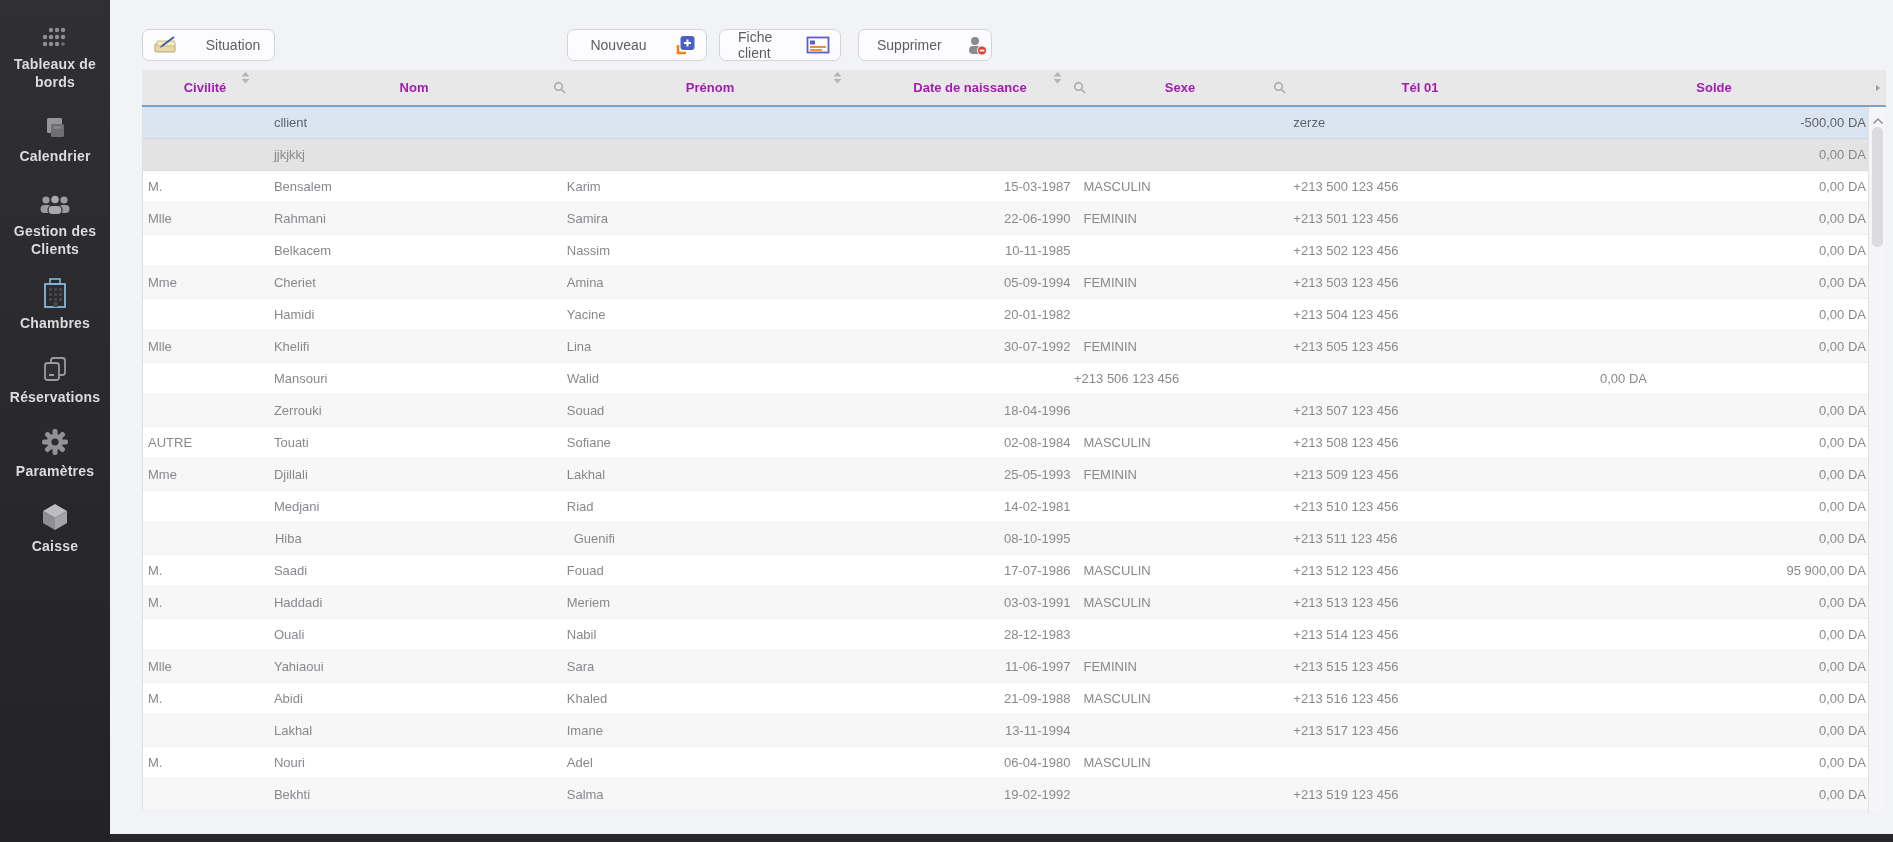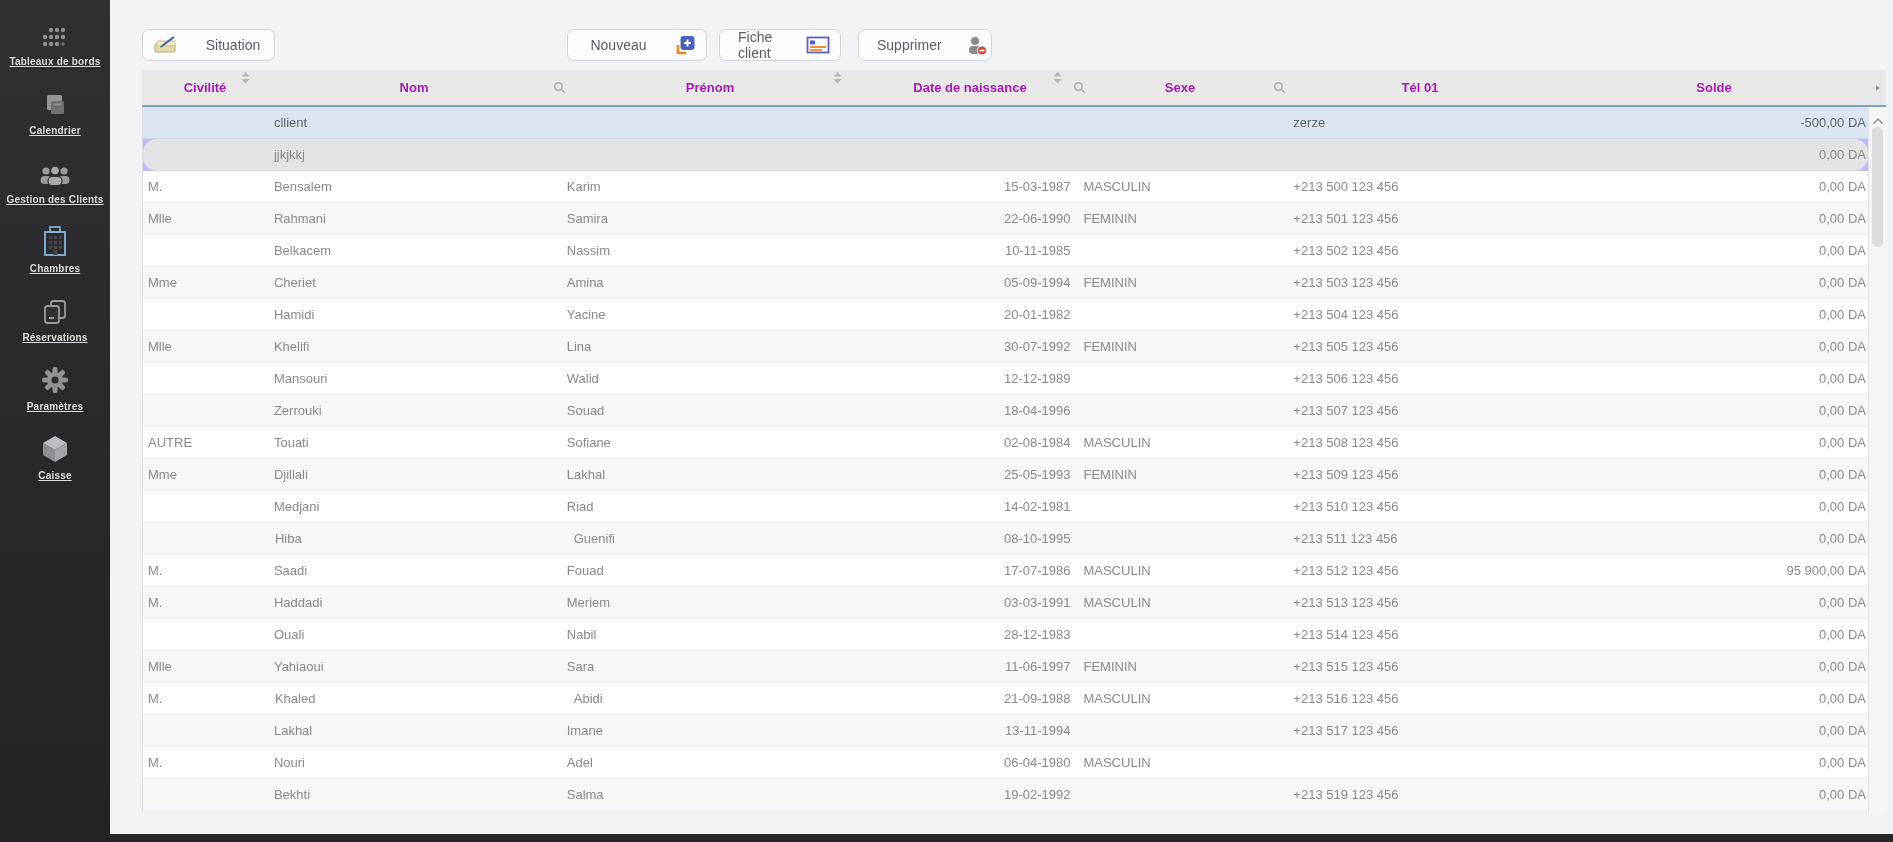--- a/index.html
+++ b/index.html
@@ -19,21 +19,21 @@
     background:linear-gradient(180deg, var(--sidebar-bg,#2f2f34) 0%, var(--sidebar-bg-bottom,#232327) 100%);
     z-index:6; padding-top:10px;
     display:flex; flex-direction:column; align-items:center;
   }
   .nav-item {
     width:100%; padding:10px 4px 11px 4px; text-align:center; cursor:pointer;
     display:flex; flex-direction:column; align-items:center; gap:5px;
   }
   .nav-icon { display:block; height:30px; display:flex; align-items:flex-end; justify-content:center; }
   .nav-label {
-    color:#dcdcdc; font-size:10px; font-weight:bold; line-height:1.3; letter-spacing:.2px;text-decoration:underline;
+    color:#dcdcdc; font-size:14px; font-weight:bold; line-height:1.3; letter-spacing:.2px;
   }
 
   
   .main { position:absolute; left:110px; top:0; width:1783px; height:842px; background:#f2f3f7; }
   .content { position:absolute; left:32px; top:0; width:1744px; }
 
   
   .toolbar { position:relative; height:70px; }
   .btn {
     position:absolute; top:29px; height:32px;
@@ -70,21 +70,21 @@
   .c2 { width:300px; }
   .c3 { width:220px; }
   .c4 { width:200px; }
   .c5 { width:280px; }
   .c6 { width:308px; }
 
   .grid-body { width:1726px; border-left:1px solid #dedee2; background:#c4b5fd; }
   .grid-row { display:flex; height:32px; border-bottom:1px solid #efefef; background:#fff; cursor:pointer; }
   .grid-row:nth-child(even) { background:var(--stripe-row,#f7f7f7); }
   .grid-row.selected { background:var(--selected-row,#dbe5f2); border-bottom-color:#ccd8e8; }
-  .grid-row.highlighted { background:var(--highlight-row,#e3e3e3); border-bottom-color:#dcdcdc;border-radius:14px; }
+  .grid-row.highlighted { background:var(--highlight-row,#e3e3e3); border-bottom-color:#dcdcdc; }
   .cell {
     font-size:13px; color:#87898d; display:flex; align-items:center; overflow:hidden; white-space:nowrap;
   }
   .grid-row.selected .cell { color:#5f6océ470; color:#606468; }
   .cell.c0 { padding-left:5px; }
   .cell.c1 { padding-left:5px; }
   .cell.c2 { padding-left:6px; }
   .cell.c3 { justify-content:flex-end; padding-right:10px; }
   .cell.c4 { padding-left:3px; }
   .cell.c5 { padding-left:13px; }
@@ -412,21 +412,20 @@
     <div class="cell c2">Lina</div>
     <div class="cell c3">30-07-1992</div>
     <div class="cell c4">FEMININ</div>
     <div class="cell c5">+213 505 123 456</div>
     <div class="cell c6">0,00 DA</div>
   </div>
           <div class="grid-row">
     <div class="cell c0"></div>
     <div class="cell c1">Mansouri</div>
     <div class="cell c2">Walid</div>
-    <div class="cell c3">12-12-1989</div>
     <div class="cell c4"></div>
     <div class="cell c5">+213 506 123 456</div>
     <div class="cell c6">0,00 DA</div>
   </div>
           <div class="grid-row">
     <div class="cell c0"></div>
     <div class="cell c1">Zerrouki</div>
     <div class="cell c2">Souad</div>
     <div class="cell c3">18-04-1996</div>
     <div class="cell c4"></div>
@@ -500,22 +499,22 @@
     <div class="cell c0">Mlle</div>
     <div class="cell c1">Yahiaoui</div>
     <div class="cell c2">Sara</div>
     <div class="cell c3">11-06-1997</div>
     <div class="cell c4">FEMININ</div>
     <div class="cell c5">+213 515 123 456</div>
     <div class="cell c6">0,00 DA</div>
   </div>
           <div class="grid-row">
     <div class="cell c0">M.</div>
+    <div class="cell c1">Abidi</div>
     <div class="cell c2">Khaled</div>
-    <div class="cell c1">Abidi</div>
     <div class="cell c3">21-09-1988</div>
     <div class="cell c4">MASCULIN</div>
     <div class="cell c5">+213 516 123 456</div>
     <div class="cell c6">0,00 DA</div>
   </div>
           <div class="grid-row">
     <div class="cell c0"></div>
     <div class="cell c1">Lakhal</div>
     <div class="cell c2">Imane</div>
     <div class="cell c3">13-11-1994</div>

